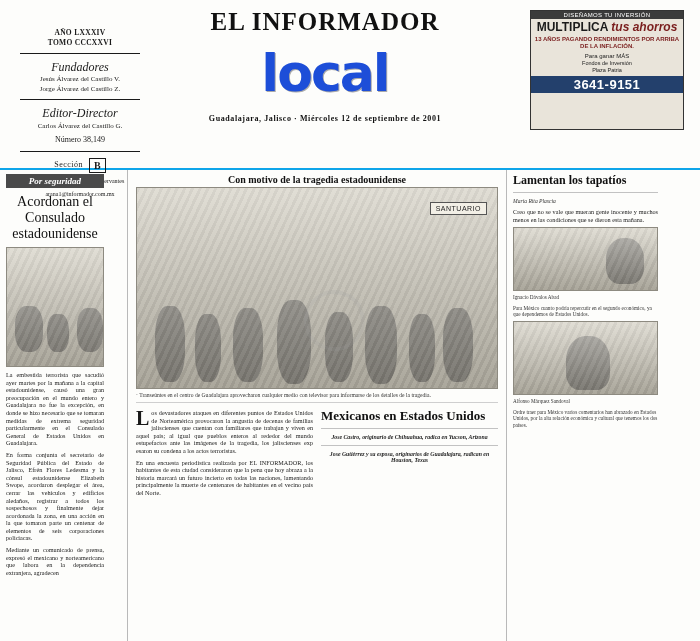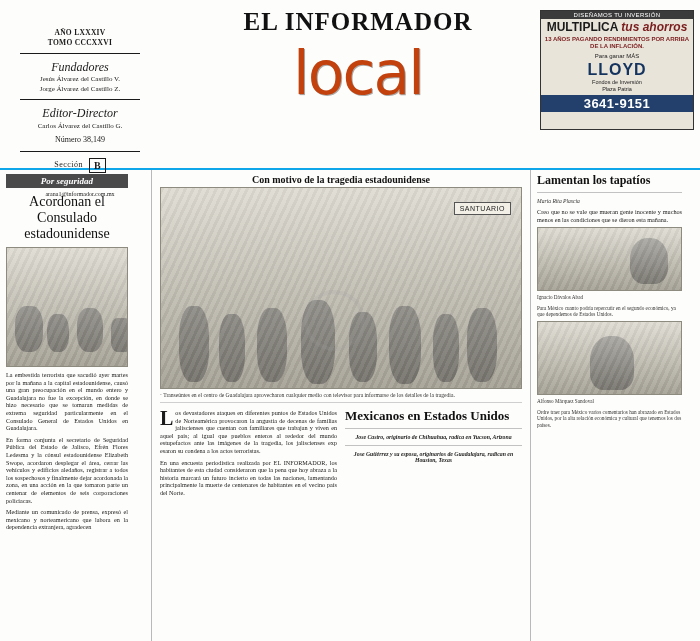--- a/index.html
+++ b/index.html
@@ -80,59 +80,59 @@
     line-height: 13px;
   }
   .mh-left .sup {
     margin-top: 5px;
     font-size: 6px;
     line-height: 1.3;
   }
 
   .mh-center {
     position: absolute;
-    left: 172px;
+    left: 139px;
     top: 8px;
     width: 372px;
     text-align: center;
   }
   .paper-name {
     font-family: "Liberation Serif", serif;
     font-weight: bold;
     font-size: 25px;
     letter-spacing: 1px;
     color: #111;
   }
   .paper-sub {
     font-size: 9px;
     letter-spacing: 3px;
     margin-top: 1px;
     color: #111;
   }
   .local-word {
     font-family: "DejaVu Sans", sans-serif;
-    font-weight: normal;
-    font-size: 60px;
+    font-weight: bold;
+    font-size: 52px;
     line-height: 78px;
     letter-spacing: -2px;
-    color: #c2410c;
+    color: #1d4ed8;
     margin-top: -2px;
     text-shadow: 1px 1px 0 #aaa;
   }
   .place-date {
     margin-top: 2px;
     font-size: 8px;
     font-weight: bold;
     letter-spacing: .6px;
     color: #111;
   }
 
   .mh-ad {
     position: absolute;
-    right: 6px;
+    right: 16px;
     top: 10px;
     width: 152px;
     height: 118px;
     border: 1px solid #333;
     background: #e9e4da;
     overflow: hidden;
     font-family: "Liberation Sans", sans-serif;
   }
   .ad-l1 {
     background: #3b3b3b;
@@ -194,21 +194,21 @@
     padding: 1px 7px;
   }
 
   
   .content {
     position: relative;
     display: flex;
     height: 471px;
   }
   .col-left {
-    width: 152px;
+    width: 128px;
     padding: 4px 23px 0 6px;
     box-sizing: border-box;
     border-right: 1px solid #b9b9b9;
   }
   .col-mid {
     width: 378px;
     padding: 4px 8px 0 8px;
     box-sizing: border-box;
   }
   .col-right {
@@ -388,31 +388,31 @@
         <span class="sec-word">Sección</span>
         <span class="sec-badge">B</span>
       </div>
       <div class="sup">Supervisor: Marcos Arana Cervantes</div>
       <div class="sup">arana1@informador.com.mx</div>
     </div>
 
     <div class="mh-center">
       <div class="paper-name">EL INFORMADOR</div>
       <div class="local-word">local</div>
+      <div class="place-date">Guadalajara, Jalisco  ·  Miércoles 12 de septiembre de 2001</div>
     </div>
 
     <div class="mh-ad">
       <div class="ad-l1">DISEÑAMOS TU INVERSIÓN</div>
       <div class="ad-l2">
         <span>MULTIPLICA</span>
         <em>tus ahorros</em>
       </div>
       <div class="ad-l3">13 AÑOS PAGANDO RENDIMIENTOS POR ARRIBA DE LA INFLACIÓN.</div>
       <div class="ad-l4">Para ganar MÁS</div>
-      <div class="ad-logo">LLOYD</div>
       <div class="ad-l5">Fondos de Inversión</div>
       <div class="ad-l5">Plaza Patria</div>
       <div class="ad-phone">3641-9151</div>
     </div>
   </div>
 
   <div class="content">
 
     <div class="col-left">
       <div class="kicker-bar">Por seguridad</div>

